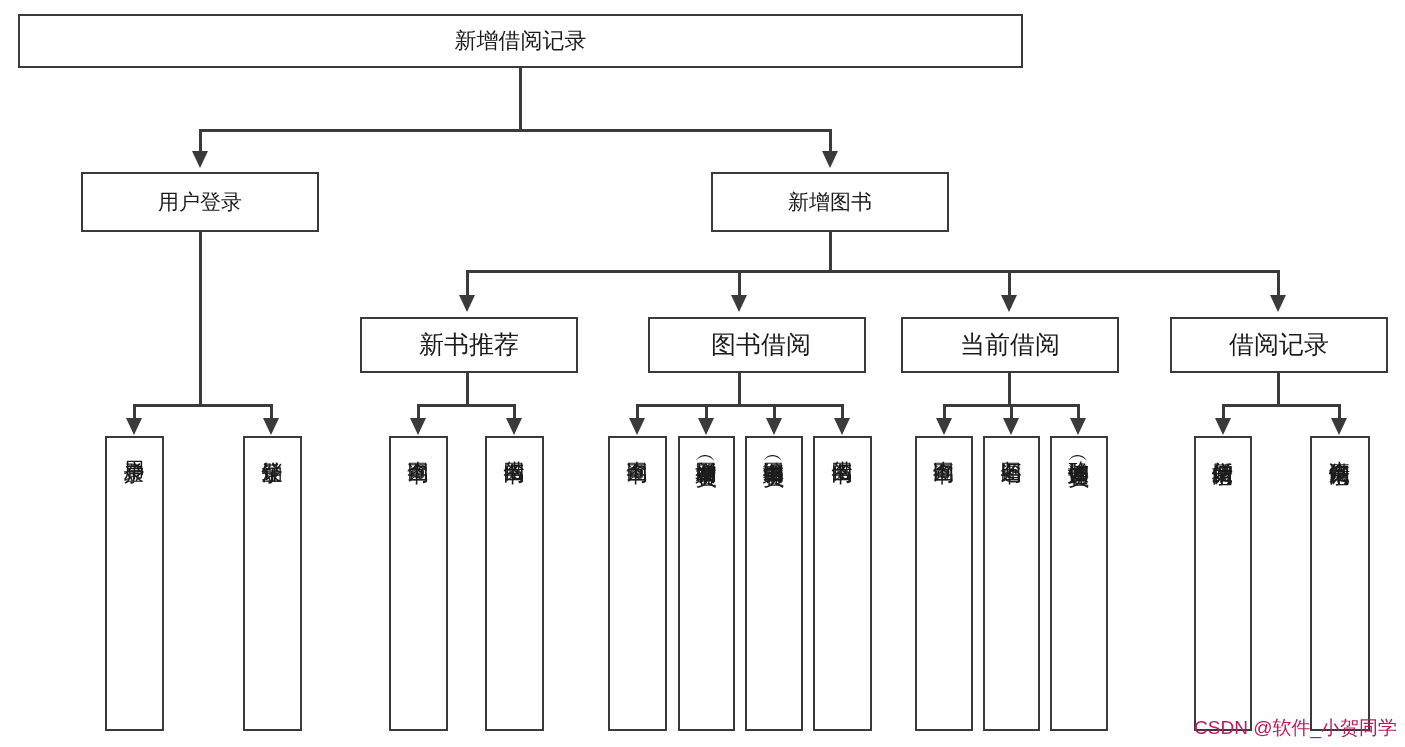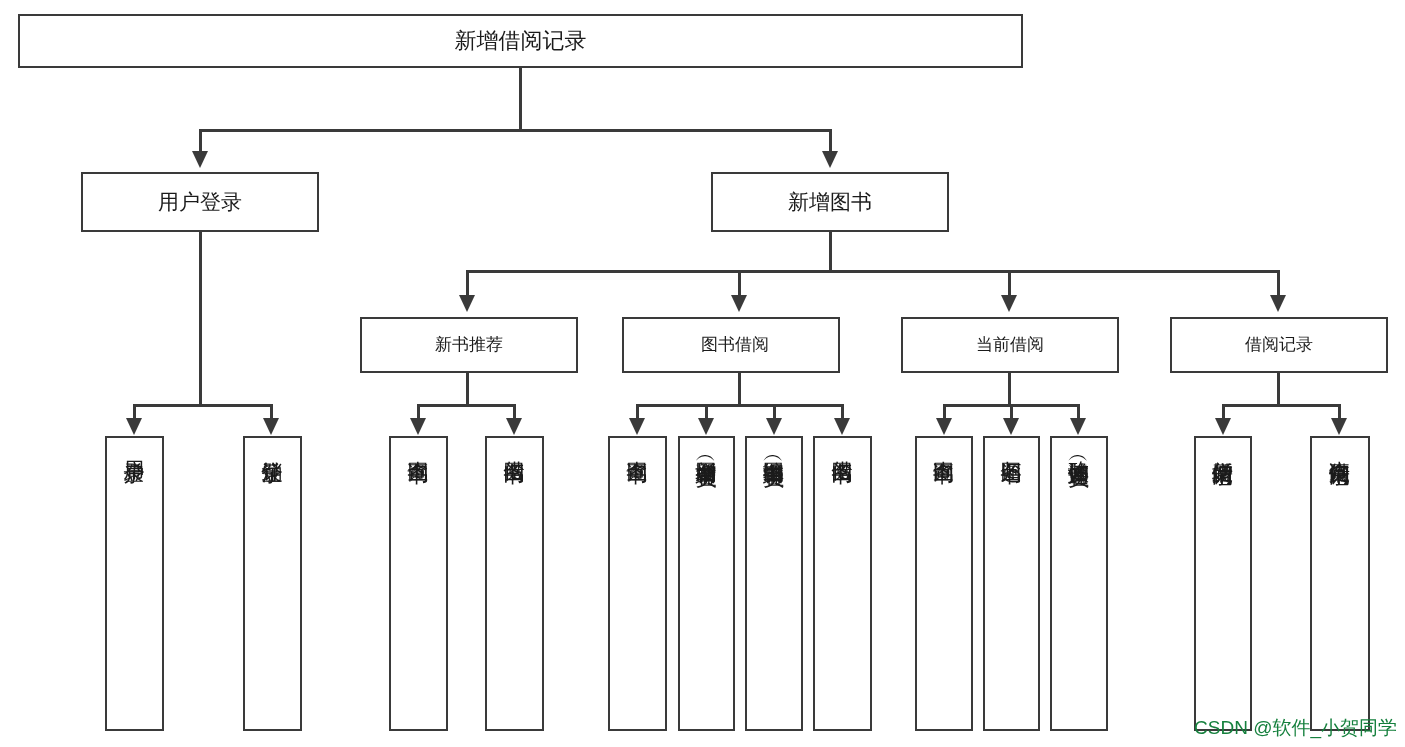--- a/index.html
+++ b/index.html
@@ -31,21 +31,21 @@
     text-align: center;
     line-height: 1.18;
   }
   .node.root {
     font-size: 22px;
   }
   .node.lvl2 {
     font-size: 21px;
   }
   .node.lvl3 {
-    font-size: 17px;
+    font-size: 25px;
   }
   
   .node.leaf {
     font-size: 21px;
     padding: 6px 2px;
     align-items: flex-start;
     justify-content: center;
   }
   .vtext {
     writing-mode: vertical-rl;
@@ -69,21 +69,21 @@
     border-left: 8px solid transparent;
     border-right: 8px solid transparent;
     border-top: 17px solid #3a3a3a;
   }
   
   #watermark {
     position: absolute;
     right: 8px;
     bottom: 6px;
     font-size: 19px;
-    color: #15803d;
+    color: #be185d;
     white-space: nowrap;
     font-family: "Liberation Sans", "DejaVu Sans", sans-serif;
   }
 </style>
 </head>
 <body>
 
 <div id="canvas">
 
   <div class="node root" style="left:18px; top:14px; width:1005px; height:54px;">
@@ -124,21 +124,21 @@
 
   <div class="ln v" style="left:1008px; top:270px; height:26px;"></div>
   <div class="arrow" style="left:1001px; top:295px;"></div>
 
   <div class="ln v" style="left:1277px; top:270px; height:26px;"></div>
   <div class="arrow" style="left:1270px; top:295px;"></div>
 
   <div class="node lvl3" style="left:360px; top:317px; width:218px; height:56px;">
     <span>新书推荐</span>
   </div>
-  <div class="node lvl3" style="left:622px; top:317px; width:218px; height:56px;padding-left:8px;">
+  <div class="node lvl3" style="left:648px; top:317px; width:218px; height:56px;padding-left:8px;">
     <span>图书借阅</span>
   </div>
   <div class="node lvl3" style="left:901px; top:317px; width:218px; height:56px;">
     <span>当前借阅</span>
   </div>
   <div class="node lvl3" style="left:1170px; top:317px; width:218px; height:56px;">
     <span>借阅记录</span>
   </div>
 
   <div class="ln v" style="left:466px; top:373px; height:33px;"></div>

